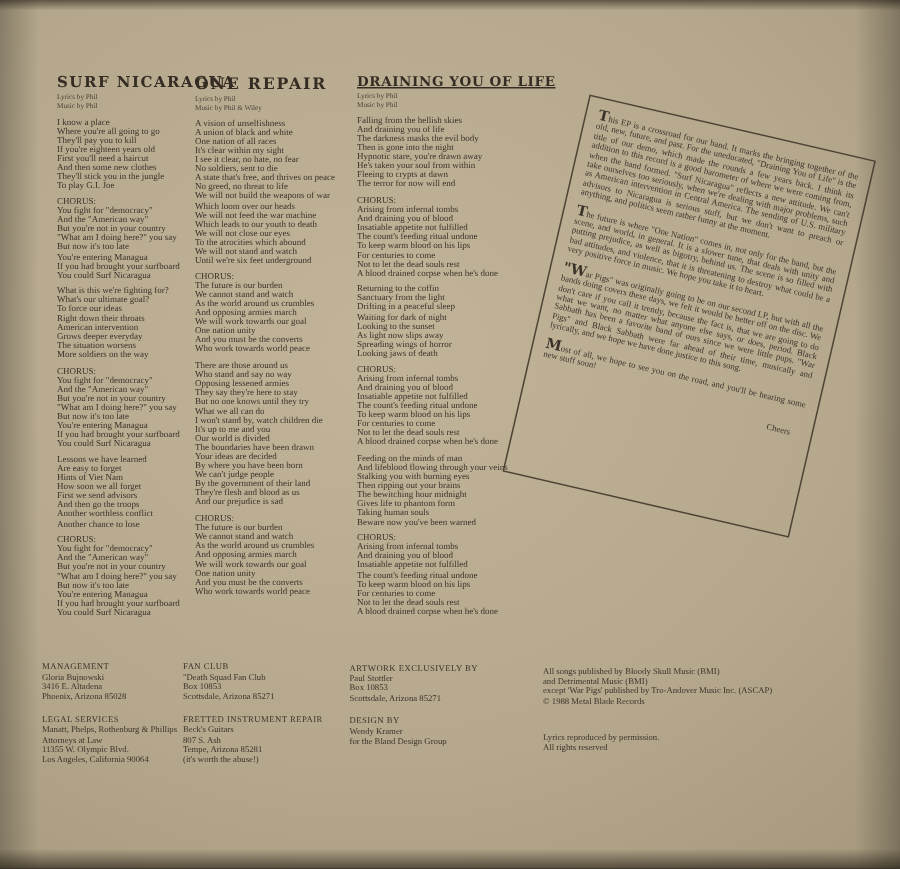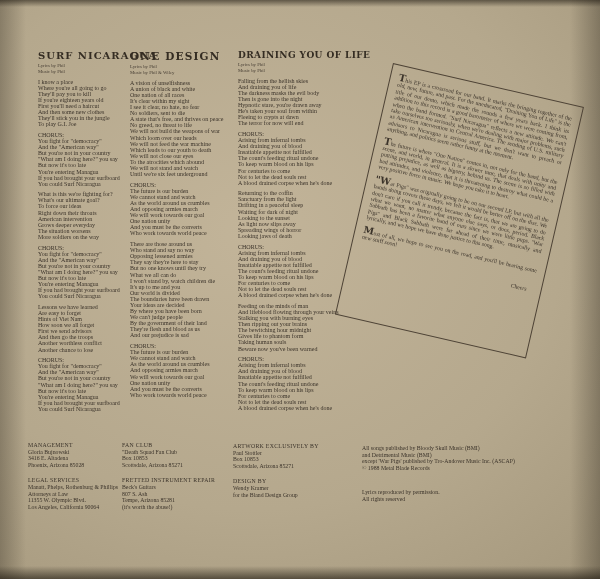--- a/index.html
+++ b/index.html
@@ -13,21 +13,21 @@
       radial-gradient(ellipse 130% 120% at 42% 40%, #c2b499 0%, #b5a88d 40%, #a3967b 70%, #7e735a 100%);
   }
   .col{position:absolute;top:50px;}
   .col-1{left:38px;width:94px;}
   .col-2{left:130px;width:106px;}
   .col-3{left:238px;width:112px;}
   .song-title{font-family:"DejaVu Serif",serif;font-weight:bold;white-space:nowrap;
     color:#352d23;margin-bottom:2px;}
   .col-1 .song-title{font-size:10px;letter-spacing:1px;}
   .col-2 .song-title{font-size:10.5px;letter-spacing:1.2px;}
-  .col-3 .song-title{font-size:9px;letter-spacing:0.4px;}
+  .col-3 .song-title{font-size:9px;letter-spacing:0.4px;text-decoration:underline;}
   .credit{font-size:4.8px;line-height:5.6px;color:#4a4136;}
   .stanza{margin-top:4.5px;}
   .line{font-size:6px;line-height:6.1px;white-space:nowrap;}
   .note-box{position:absolute;left:393px;top:63px;width:196px;height:258px;
     border:1px solid #4e4336;transform:rotate(13deg);transform-origin:top left;
     padding:9px 8px 6px 8px;box-sizing:border-box;}
   .npara{font-size:5.8px;line-height:6.4px;text-align:justify;margin:0 0 6px 0;}
   .npara::first-letter{font-size:9.5px;font-weight:bold;font-family:"DejaVu Serif",serif;}
   .note-sig{font-size:5.8px;text-align:right;padding-right:6px;margin-top:8px;}
   .credit-col{position:absolute;font-size:5.8px;line-height:6.6px;}
@@ -110,21 +110,21 @@
           <div class="line">"What am I doing here?" you say</div>
           <div class="line">But now it's too late</div>
           <div class="line">You're entering Managua</div>
           <div class="line">If you had brought your surfboard</div>
           <div class="line">You could Surf Nicaragua</div>
         </div>
       </div>
   </div>
 
   <div class="col col-2">
-    <div class="song-title">ONE DESIGN</div>
+    <div class="song-title">ONE REPAIR</div>
     <div class="credit">Lyrics by Phil</div>
     <div class="credit">Music by Phil &amp; Wiley</div>
     <div>
         <div class="stanza">
           <div class="line">A vision of unselfishness</div>
           <div class="line">A union of black and white</div>
           <div class="line">One nation of all races</div>
           <div class="line">It's clear within my sight</div>
           <div class="line">I see it clear, no hate, no fear</div>
           <div class="line">No soldiers, sent to die</div>

